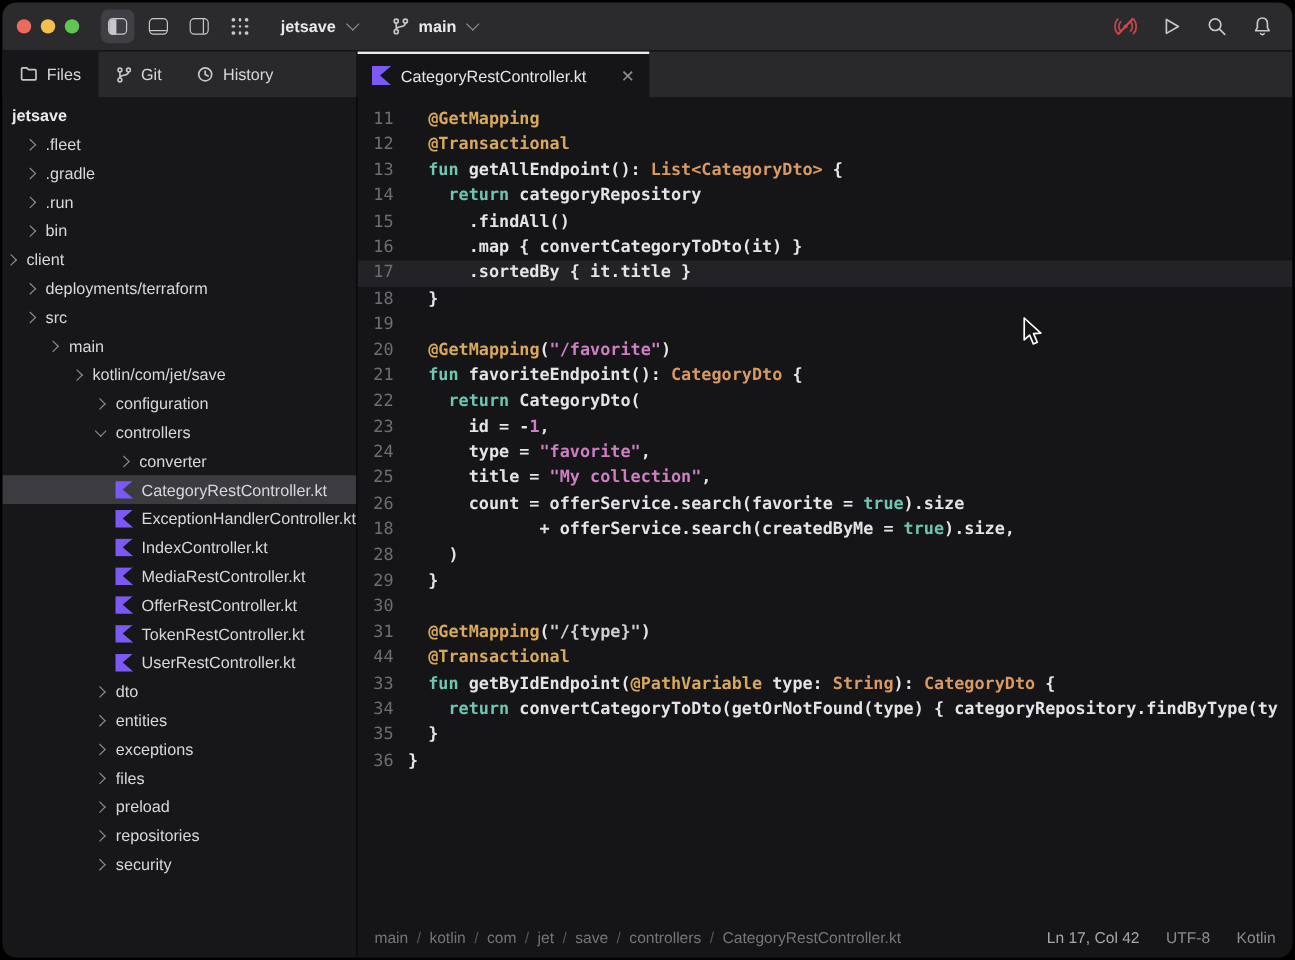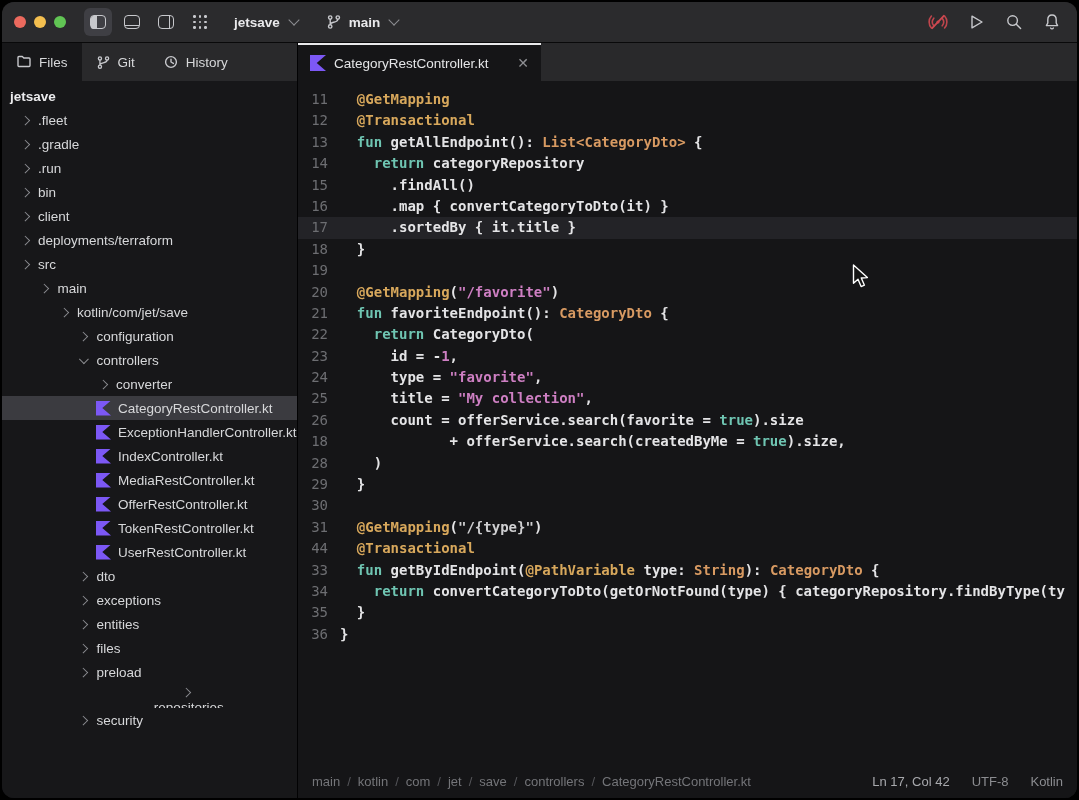--- a/index.html
+++ b/index.html
@@ -195,21 +195,21 @@
             <span class="lbl">.gradle</span>
           </div>
           <div class="trow" style="padding-left: 16px;">
             <span class="chevbox"></span>
             <span class="lbl">.run</span>
           </div>
           <div class="trow" style="padding-left: 16px;">
             <span class="chevbox"></span>
             <span class="lbl">bin</span>
           </div>
-          <div class="trow" style="padding-left: 16px; text-align: center;">
+          <div class="trow" style=" text-align: center;">
             <span class="chevbox"></span>
             <span class="lbl">client</span>
           </div>
           <div class="trow" style="padding-left: 16px;">
             <span class="chevbox"></span>
             <span class="lbl">deployments/terraform</span>
           </div>
           <div class="trow" style="padding-left: 16px;">
             <span class="chevbox"></span>
             <span class="lbl">src</span>
@@ -261,35 +261,35 @@
           <div class="trow" style="padding-left: 94px;">
             <span class="kticon"></span>
             <span class="lbl">UserRestController.kt</span>
           </div>
           <div class="trow" style="padding-left: 74.5px;">
             <span class="chevbox"></span>
             <span class="lbl">dto</span>
           </div>
           <div class="trow" style="padding-left: 74.5px;">
             <span class="chevbox"></span>
+            <span class="lbl">entities</span>
+          </div>
+          <div class="trow" style="padding-left: 74.5px;">
+            <span class="chevbox"></span>
             <span class="lbl">exceptions</span>
           </div>
           <div class="trow" style="padding-left: 74.5px;">
             <span class="chevbox"></span>
-            <span class="lbl">entities</span>
-          </div>
-          <div class="trow" style="padding-left: 74.5px;">
-            <span class="chevbox"></span>
             <span class="lbl">files</span>
           </div>
           <div class="trow" style="padding-left: 74.5px;">
             <span class="chevbox"></span>
             <span class="lbl">preload</span>
           </div>
-          <div class="trow" style="padding-left: 74.5px; flex-direction: column;">
+          <div class="trow" style="padding-left: 74.5px;">
             <span class="chevbox"></span>
             <span class="lbl">repositories</span>
           </div>
           <div class="trow" style="padding-left: 74.5px;">
             <span class="chevbox"></span>
             <span class="lbl">security</span>
           </div>
         </div>
     </div>
 

